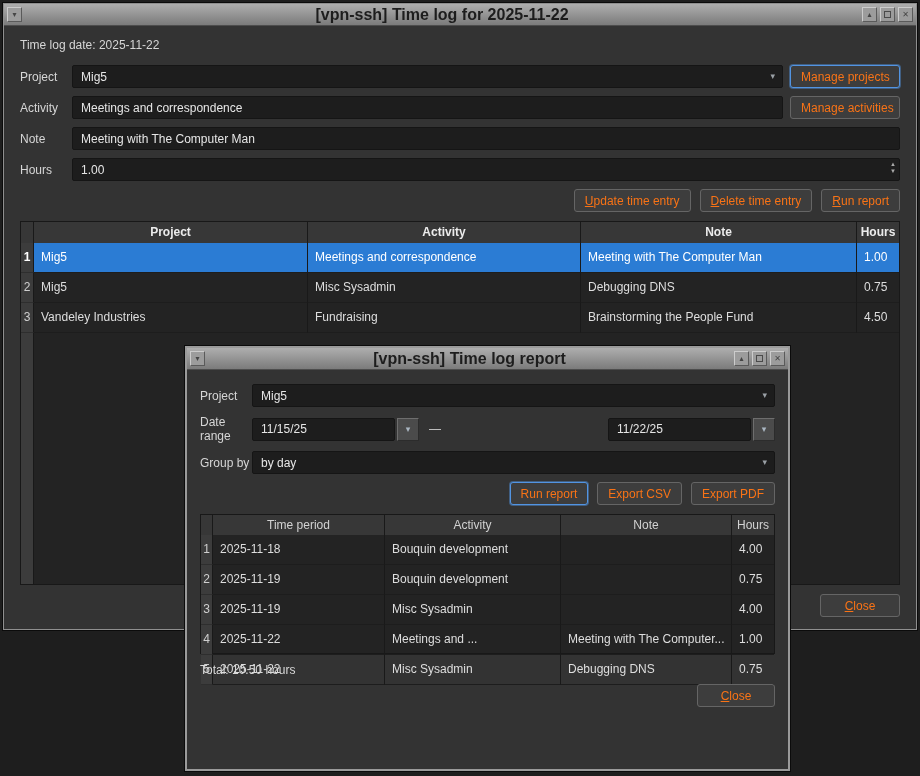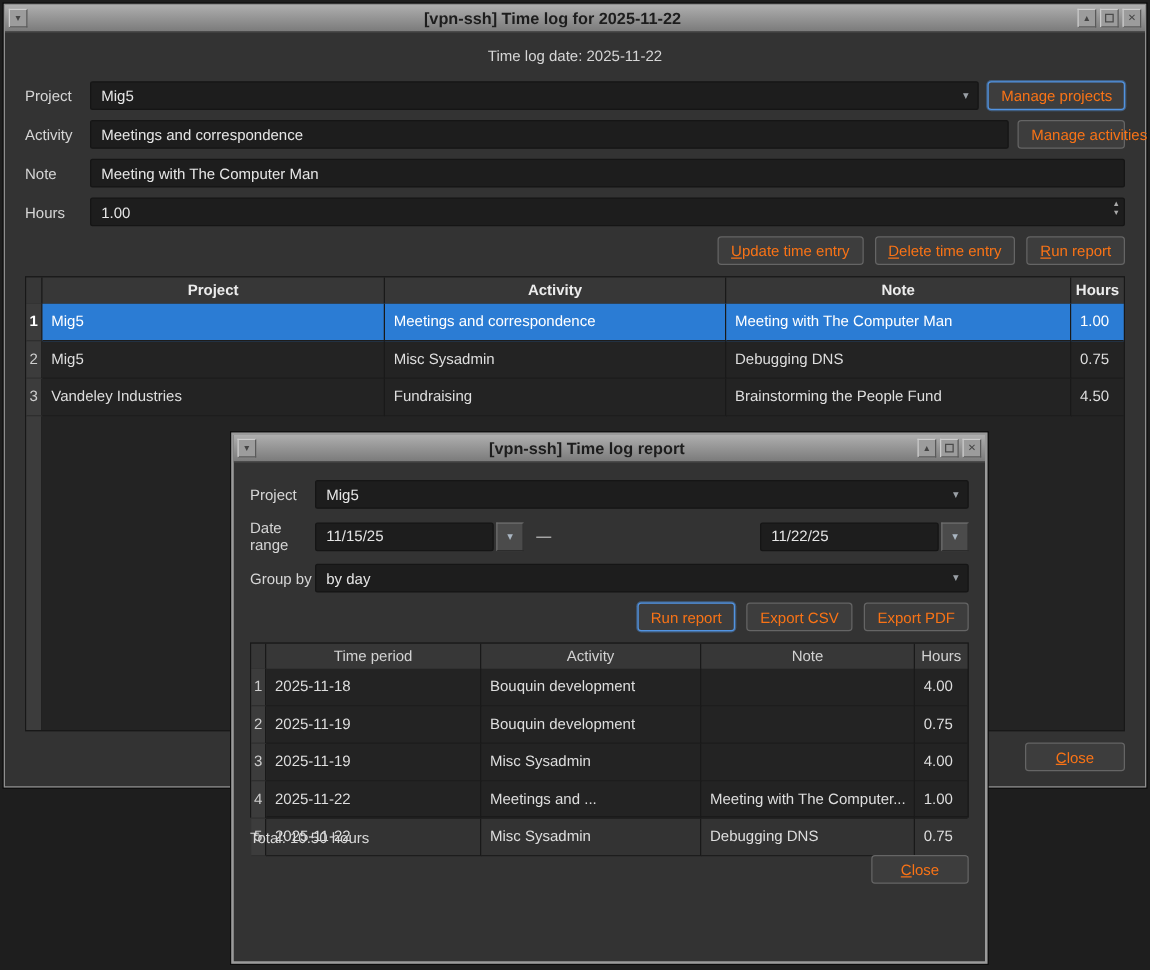--- a/index.html
+++ b/index.html
@@ -5,21 +5,21 @@
   * { margin:0; padding:0; box-sizing:border-box; }
   html,body { width:920px; height:776px; }
   body { font-family:"Liberation Sans", sans-serif; font-size:12px; }
   .desktop { position:relative; width:920px; height:776px; background:#1e1e1e; overflow:hidden; }
 
   
   .window { position:absolute; background:#333333; border:1px solid #8f8f8f; box-shadow:0 0 0 1px #0b0b0b; }
   .dialog { border:2px solid #9a9a9a; }
   .titlebar { height:22px; display:flex; align-items:center; gap:3px; padding:0 3px;
               background:linear-gradient(#aeaeae,#7b7b7b); border-bottom:1px solid #4d4d4d; }
-  .tb-title { flex:1; text-align:center; font-weight:bold; color:#1d1d1d; font-size:13px;
+  .tb-title { flex:1; text-align:center; font-weight:bold; color:#1d1d1d; font-size:16px;
               white-space:nowrap; overflow:hidden; }
   .tb-btn { width:15px; height:15px; flex:0 0 15px; background:#9c9c9c; border:1px solid;
             border-color:#cccccc #5a5a5a #5a5a5a #cccccc; display:flex; align-items:center;
             justify-content:center; font-size:8px; line-height:1; color:#454545; cursor:default; }
   .maxbox { width:7px; height:7px; border:1px solid #4a4a4a; }
 
   
   .content { padding:8px 16px 0 16px; }
   .dlg-content { padding:14px 13px 0 13px; }
   .lbl { color:#d6d6d6; }
@@ -86,37 +86,37 @@
         </div>
       <div class="tb-btn">
           <span class="maxbox"></span>
         </div>
       <div class="tb-btn">
           <span>✕</span>
         </div>
     </div>
 
     <div class="content">
-      <div class="lbl" style="margin:4px 0 13px 0;text-align:center;">Time log date: 2025-11-22</div>
+      <div class="lbl" style="margin:4px 0 13px 0;">Time log date: 2025-11-22</div>
 
       <div class="frow">
         <span class="lbl">Project</span>
         <div class="field combo" style="margin-right:7px;">
           <span>Mig5</span>
           <span class="arrow">▾</span>
         </div>
         <button class="btn focused" style="width:110px;">Manage projects</button>
       </div>
 
       <div class="frow">
         <span class="lbl">Activity</span>
         <div class="field" style="margin-right:7px;">
           <span>Meetings and correspondence</span>
         </div>
-        <button class="btn" style="width:86px;">Manage activities</button>
+        <button class="btn" style="width:110px;">Manage activities</button>
       </div>
 
       <div class="frow">
         <span class="lbl">Note</span>
         <div class="field">
           <span>Meeting with The Computer Man</span>
         </div>
       </div>
 
       <div class="frow">

